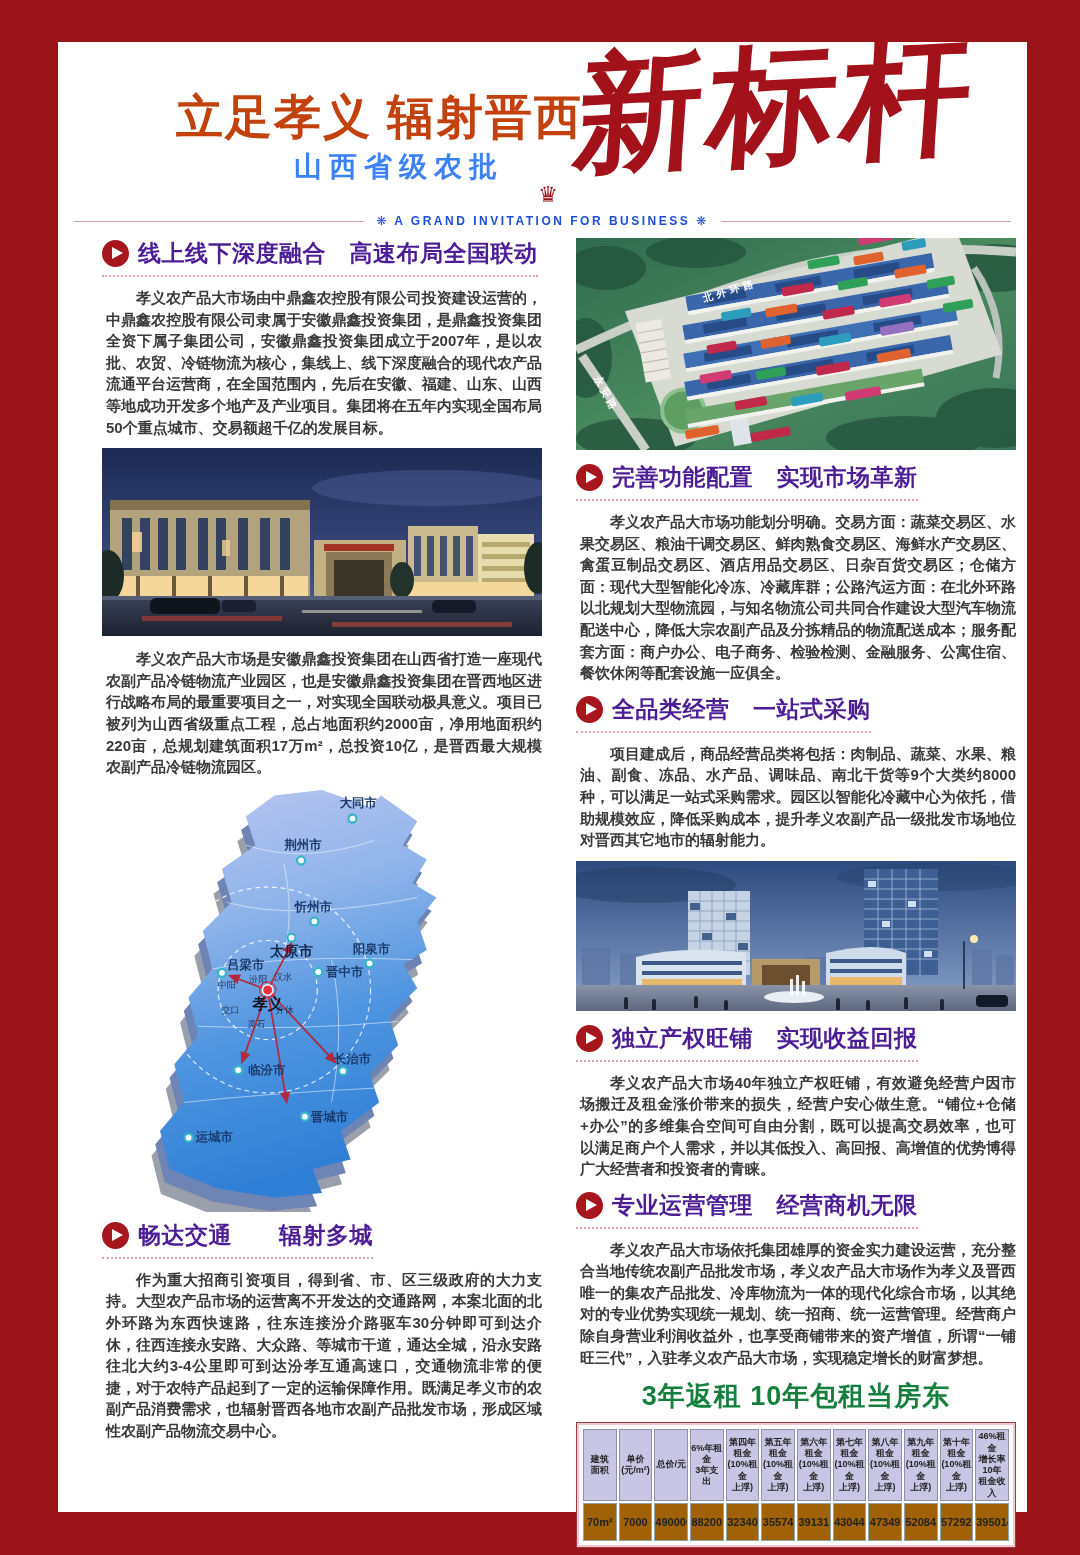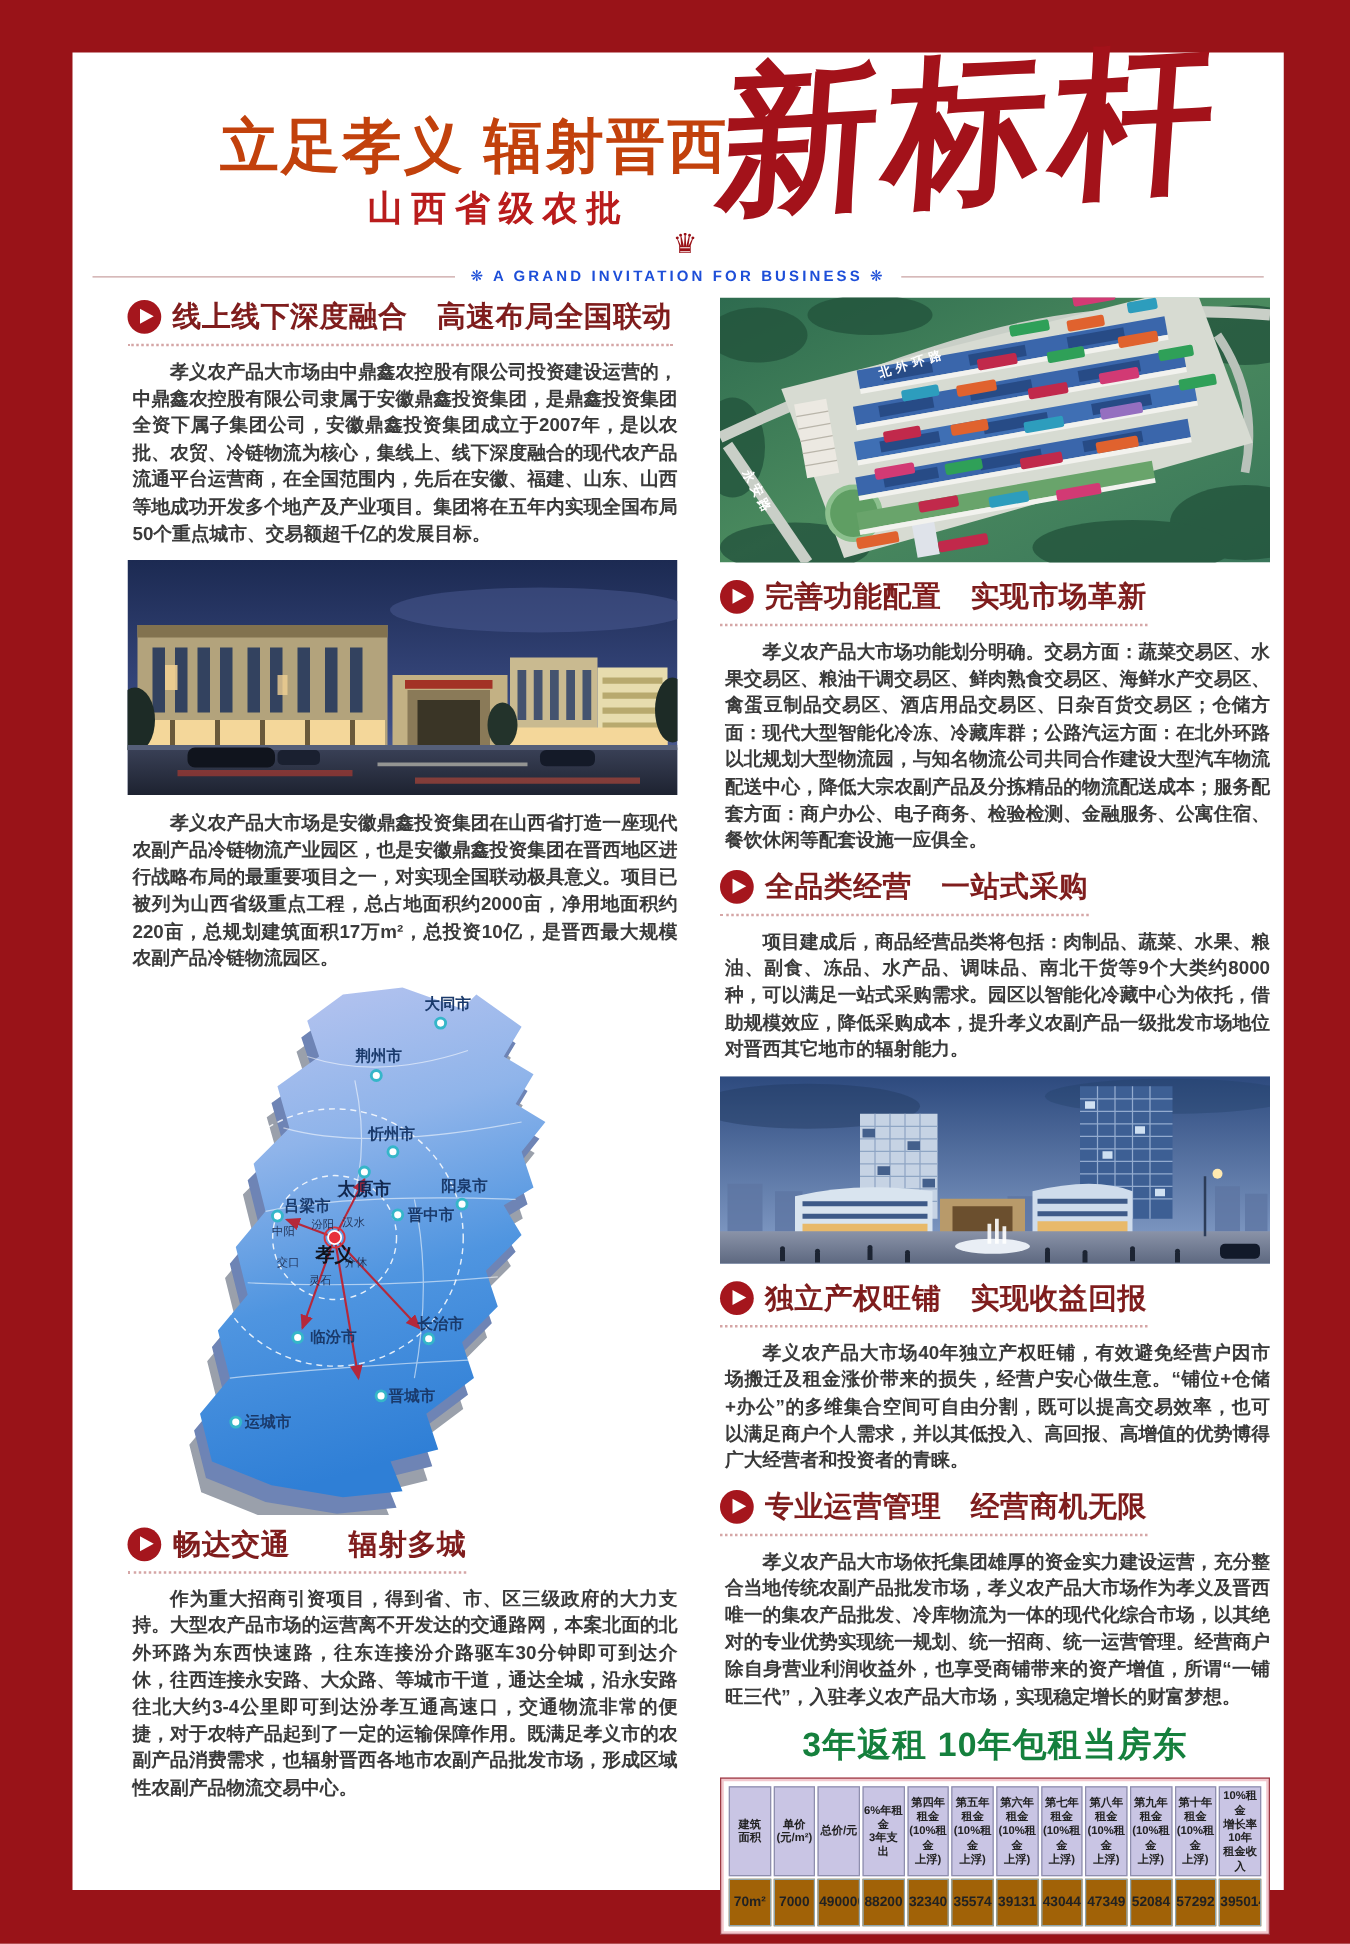--- a/index.html
+++ b/index.html
@@ -14,21 +14,21 @@
     background:#ffffff;
   }
   
   .header{position:absolute;left:0;top:0;right:0;height:192px;}
   .title-main{
     position:absolute;left:118px;top:44px;
     font-size:47px;font-weight:bold;color:#c2410c;letter-spacing:2px;white-space:nowrap;
   }
   .title-sub{
     position:absolute;left:236px;top:106px;
-    font-size:28px;font-weight:bold;color:#b91c1c;letter-spacing:7px;white-space:nowrap;
+    font-size:28px;font-weight:bold;color:#3b82f6;letter-spacing:7px;white-space:nowrap;
   }
   .calligraphy{
     position:absolute;left:468px;top:-14px;width:500px;text-align:center;
     font-family:"DejaVu Serif","Liberation Serif",serif;
     font-size:128px;line-height:1.2;font-weight:bold;color:#a3121a;
     transform:rotate(-3deg) skewX(-7deg);letter-spacing:6px;white-space:nowrap;
   }
   .crown{
     position:absolute;left:410px;top:142px;width:160px;text-align:center;
     font-size:22px;color:#9a1016;line-height:1;
@@ -56,21 +56,21 @@
   .play-icon{
     width:27px;height:27px;border-radius:50%;background:#a5161d;
     position:relative;flex:0 0 auto;
   }
   .play-icon::after{
     content:"";position:absolute;left:10px;top:7px;
     border-left:11px solid #ffffff;
     border-top:6.5px solid transparent;border-bottom:6.5px solid transparent;
   }
   .sec h2{
-    margin:0;font-size:23px;font-weight:bold;color:#7f1d1d;
+    margin:0;font-size:23px;font-weight:bold;color:#4c1d95;
     letter-spacing:.5px;white-space:nowrap;
   }
   .sec p{
     margin:2px 0 0 4px;font-size:15px;line-height:1.44;color:#3a3a3a;
     font-weight:600;text-indent:2em;text-align:justify;
   }
   
   .figure{display:block;margin:4px 0 12px 0;position:relative;}
   .figure svg{display:block;}
   
@@ -593,21 +593,21 @@
 (10%租金
 上浮)</th>
               <th>第九年
 租金
 (10%租金
 上浮)</th>
               <th>第十年
 租金
 (10%租金
 上浮)</th>
-              <th>10%租金
+              <th>46%租金
 增长率
 10年
 租金收入</th>
             </tr>
           </thead>
           <tbody>
             <tr>
               <td>70m²</td>
               <td>7000</td>
               <td>490000</td>

